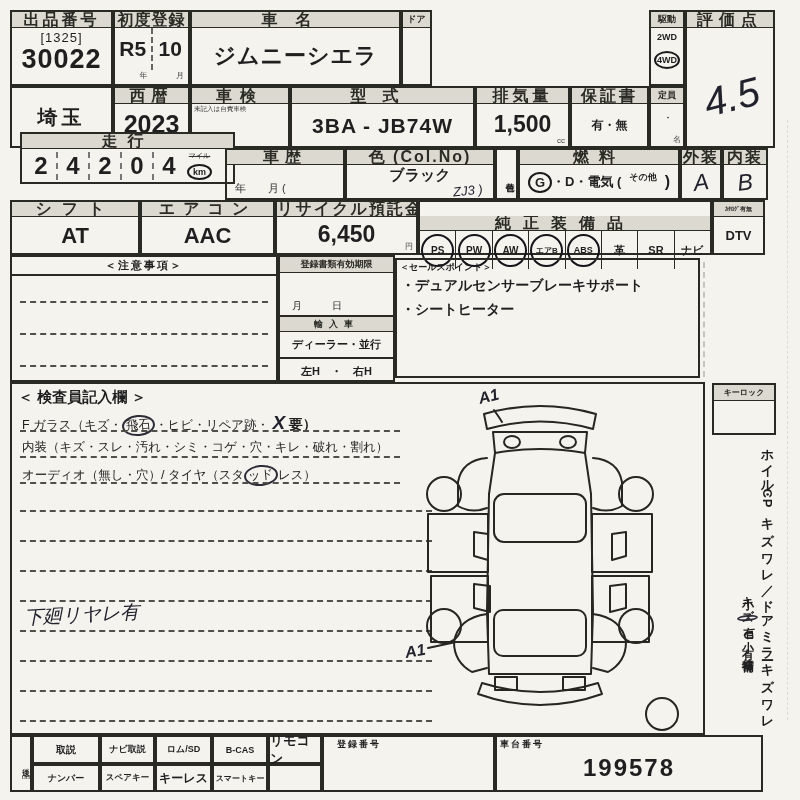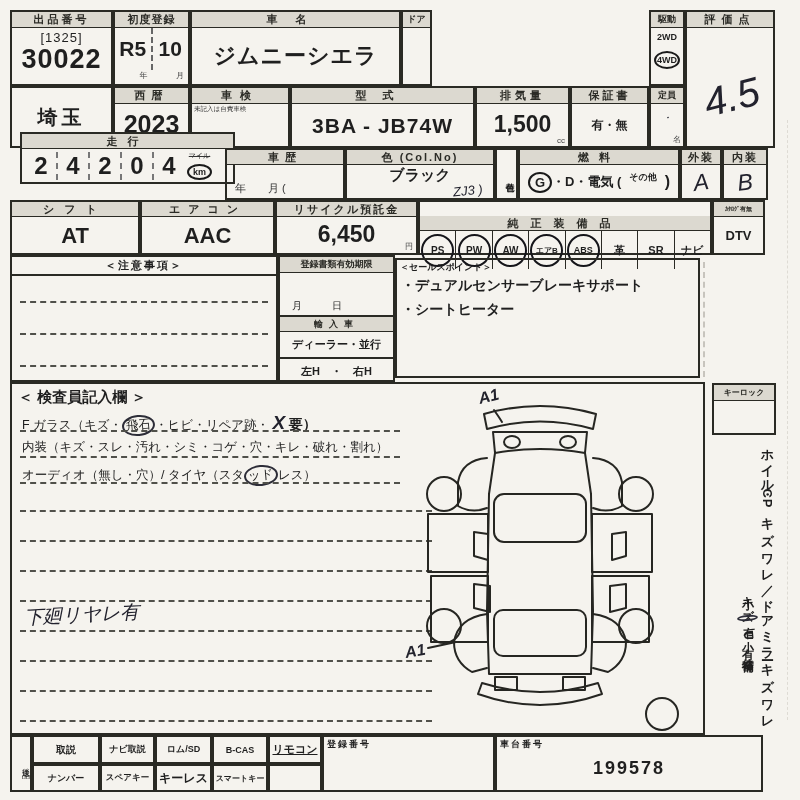--- a/index.html
+++ b/index.html
@@ -1,19 +1,19 @@
 <!DOCTYPE html>
 <html><head>
 <meta charset="utf-8">
 <style>
   html,body{margin:0;padding:0;background:#e9e7e1;}
   .sheet{position:relative;width:800px;height:800px;background:#f5f3ee;
          font-family:"Liberation Sans","DejaVu Sans",sans-serif;color:#1f1f1f;overflow:hidden;}
   .cell{position:absolute;border:2px solid #2a2a24;box-sizing:border-box;}
-  .hdr{background:#dcd9d0;border-bottom:1.5px solid #2a2a24;font-size:11px;font-weight:bold;
+  .hdr{background:#dcd9d0;border-bottom:1.5px solid #2a2a24;font-size:16px;font-weight:bold;
        text-align:center;letter-spacing:3px;line-height:15px;height:15px;white-space:nowrap;
        overflow:hidden;color:#2b2b26;}
   .val{display:flex;align-items:center;justify-content:center;}
   .hw{font-style:italic;color:#22222d;}
   .dashline{position:absolute;border-bottom:2px dashed #50504a;height:0;}
   .circ{display:inline-block;border:2px solid #2d2d38;border-radius:50%;padding:0 2px;transform:rotate(-5deg);}
   .eqrow{display:flex;height:38px;}
   .eq{flex:1;display:flex;align-items:center;justify-content:center;border-right:1.5px solid #2a2a24;
       font-size:11px;font-weight:bold;}
   .eq:last-child{border-right:none;}
@@ -312,33 +312,33 @@
   </div>
 
   <div class="cell" style="left:10px;top:735px;width:22px;height:57px;">
     <div class="vtxt" style="font-size:8px;height:100%;width:100%;text-align:center;letter-spacing:2px;">後送品</div>
   </div>
 
   <div class="cell val" style="left:32px;top:735px;width:68px;height:29px;font-size:10px;font-weight:bold;">取説</div>
   <div class="cell val" style="left:100px;top:735px;width:55px;height:29px;font-size:9px;font-weight:bold;">ナビ取説</div>
   <div class="cell val" style="left:155px;top:735px;width:57px;height:29px;font-size:9px;font-weight:bold;">ロム/SD</div>
   <div class="cell val" style="left:212px;top:735px;width:56px;height:29px;font-size:9px;font-weight:bold;">B-CAS</div>
-  <div class="cell val" style="left:268px;top:735px;width:54px;height:29px;font-size:11px;font-weight:bold;text-decoration:underline;">リモコン</div>
+  <div class="cell val" style="left:268px;top:735px;width:54px;height:29px;font-size:13px;font-weight:bold;">リモコン</div>
 
   <div class="cell val" style="left:32px;top:764px;width:68px;height:28px;font-size:9px;font-weight:bold;">ナンバー</div>
   <div class="cell val" style="left:100px;top:764px;width:55px;height:28px;font-size:8.5px;font-weight:bold;">スペアキー</div>
   <div class="cell val" style="left:155px;top:764px;width:57px;height:28px;font-size:12px;font-weight:bold;">キーレス</div>
   <div class="cell val" style="left:212px;top:764px;width:56px;height:28px;font-size:8px;font-weight:bold;">スマートキー</div>
   <div class="cell" style="left:268px;top:764px;width:54px;height:28px;"></div>
 
   <div class="cell" style="left:322px;top:735px;width:173px;height:57px;">
-    <div style="font-size:9px;font-weight:bold;padding:1px 3px;letter-spacing:2px;">登録番号</div>
+    <div style="font-size:9px;font-weight:bold;padding:1px 13px;letter-spacing:2px;">登録番号</div>
   </div>
 
   <div class="cell" style="left:495px;top:735px;width:268px;height:57px;">
     <div style="font-size:9px;font-weight:bold;padding:1px 3px;letter-spacing:2px;">車台番号</div>
-    <div class="val" style="height:32px;font-size:18px;font-weight:bold;letter-spacing:2px;">199578</div>
+    <div class="val" style="height:32px;font-size:24px;font-weight:bold;letter-spacing:2px;">199578</div>
   </div>
 
   <div style="position:absolute;left:703px;top:262px;height:115px;border-left:2px dashed #aaa69d;opacity:.6;"></div>
   <div style="position:absolute;left:787px;top:120px;height:600px;border-left:1.5px dashed #c9c5bc;opacity:.5;"></div>
 
 </div>
 
 </body></html>

